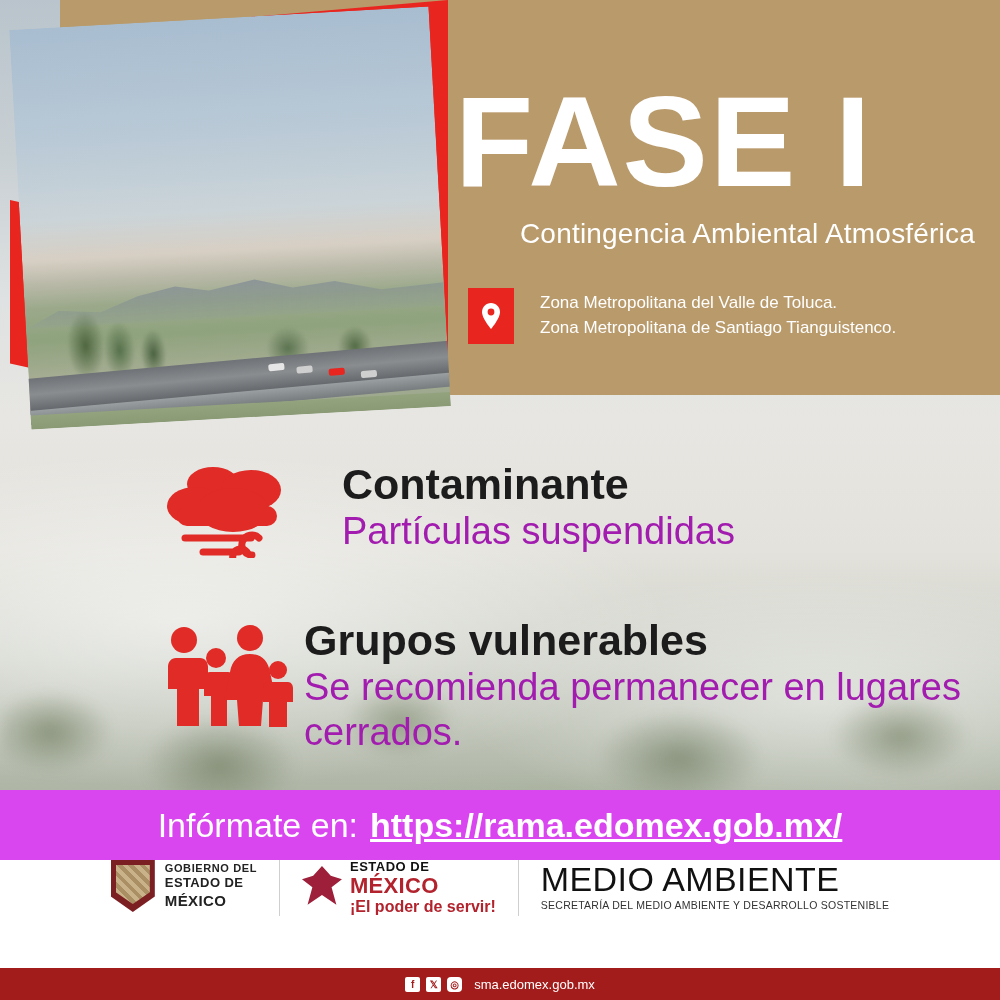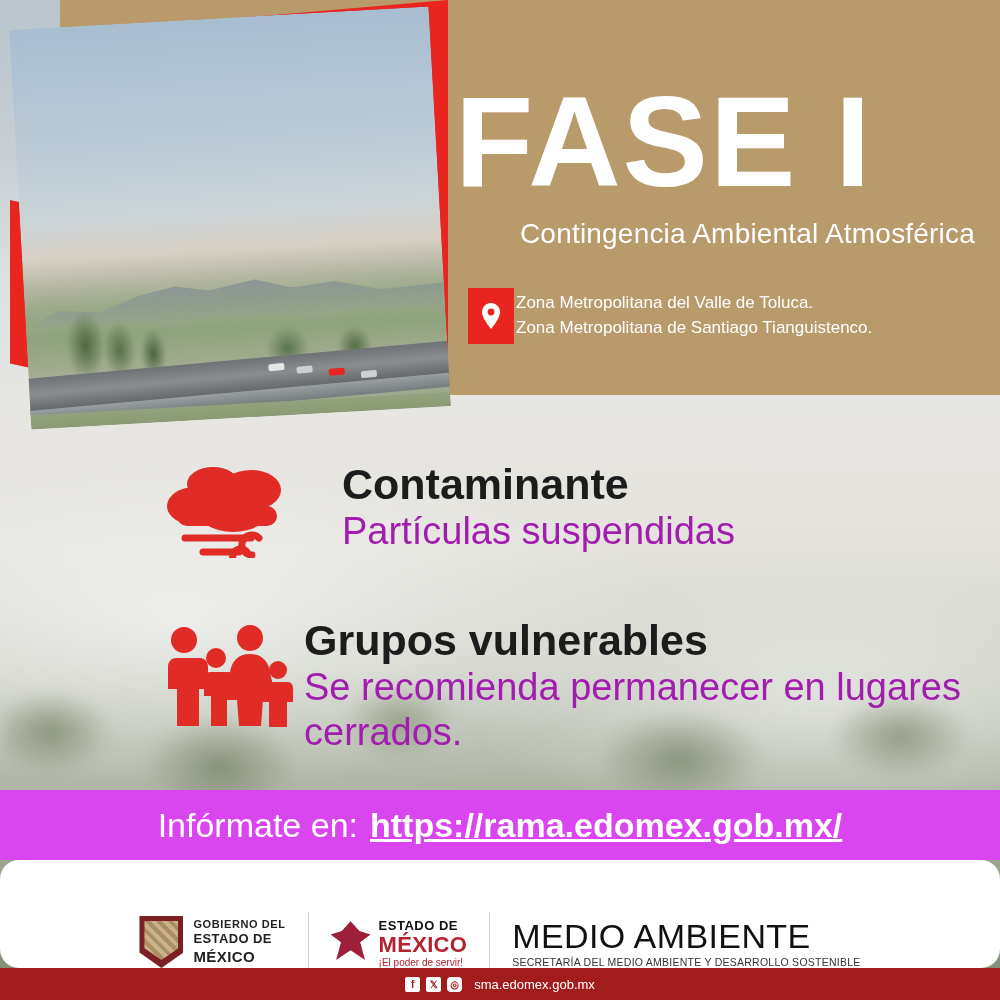--- a/index.html
+++ b/index.html
@@ -151,21 +151,21 @@
   
   .zone {
     position: absolute; top: 288px; left: 468px;
     display: flex; align-items: stretch;
   }
   .zone-icon {
     width: 46px; height: 56px; background: #e8251f;
     display: flex; align-items: center; justify-content: center;
   }
   .zone-text {
-    padding-left: 2px; color: #fff; font-size: 17px; line-height: 1.45;
+    padding-left: 26px; color: #fff; font-size: 17px; line-height: 1.45;
     display: flex; flex-direction: column; justify-content: center;
   }
 
   
   .row { position: absolute; display: flex; align-items: flex-start; }
   .row-icon { width: 160px; display: flex; justify-content: center; align-items: flex-start; }
   .row-text { padding-left: 4px; }
   .row-title { font-size: 43px; font-weight: bold; color: #1c1c1c; line-height: 1.05; }
   .row-sub { font-size: 38px; color: #a21caf; line-height: 1.18; margin-top: 2px; }
 
@@ -178,23 +178,22 @@
     background: #d946ef;
     display: flex; align-items: center; justify-content: center;
   }
   .urlbar .lead { color: #fff; font-size: 34px; }
   .urlbar .link { color: #fff; font-size: 34px; font-weight: bold; margin-left: 12px; }
 
   
   .footer {
     position: absolute; left: 0; right: 0; top: 860px; bottom: 32px;
     background: #fff;
-    display: flex; align-items: flex-end; justify-content: center;
+    display: flex; align-items: flex-start; justify-content: center;
     gap: 0px;
-    border-radius: 19px;
   }
   .logo-gob { display: flex; align-items: center; gap: 10px; padding: 0 22px; }
   .shield {
     width: 44px; height: 52px; background: #7b1f22;
     clip-path: polygon(0 0, 100% 0, 100% 70%, 50% 100%, 0 70%);
     position: relative;
   }
   .shield::after {
     content: ""; position: absolute; inset: 5px 5px 8px 5px;
     background: repeating-linear-gradient(45deg, #c9b28a 0 4px, #a98f63 4px 8px);
@@ -206,21 +205,21 @@
   .gob-text .l3 { font-size: 15px; font-weight: bold; letter-spacing: .4px; color: #222; }
   .divider { width: 1px; height: 56px; background: #cfcfcf; }
   .logo-edomex { display: flex; align-items: center; gap: 8px; padding: 0 22px; }
   .bird {
     width: 40px; height: 44px; background: #9d1f3a;
     clip-path: polygon(50% 0%, 72% 22%, 100% 30%, 74% 48%, 86% 88%, 50% 66%, 14% 88%, 26% 48%, 0% 30%, 28% 22%);
   }
   .edomex-text { line-height: 1.1; }
   .edomex-text .e1 { font-size: 13px; font-weight: bold; color: #111; letter-spacing: .5px; }
   .edomex-text .e2 { font-size: 22px; font-weight: bold; color: #b3232d; letter-spacing: .3px; }
-  .edomex-text .e3 { font-size: 10px; font-weight: normal; color: #b3232d; }
+  .edomex-text .e3 { font-size: 16px; font-weight: bold; color: #b3232d; }
   .logo-medio { padding: 0 22px; }
   .medio-1 { font-size: 34px; font-weight: normal; color: #111; letter-spacing: .4px; }
   .medio-2 { font-size: 10.5px; color: #333; letter-spacing: .25px; margin-top: 0; }
 
   
   .strip {
     position: absolute; left: 0; right: 0; bottom: 0; height: 32px;
     background: #a31c1c;
     display: flex; align-items: center; justify-content: center; gap: 6px;
   }

